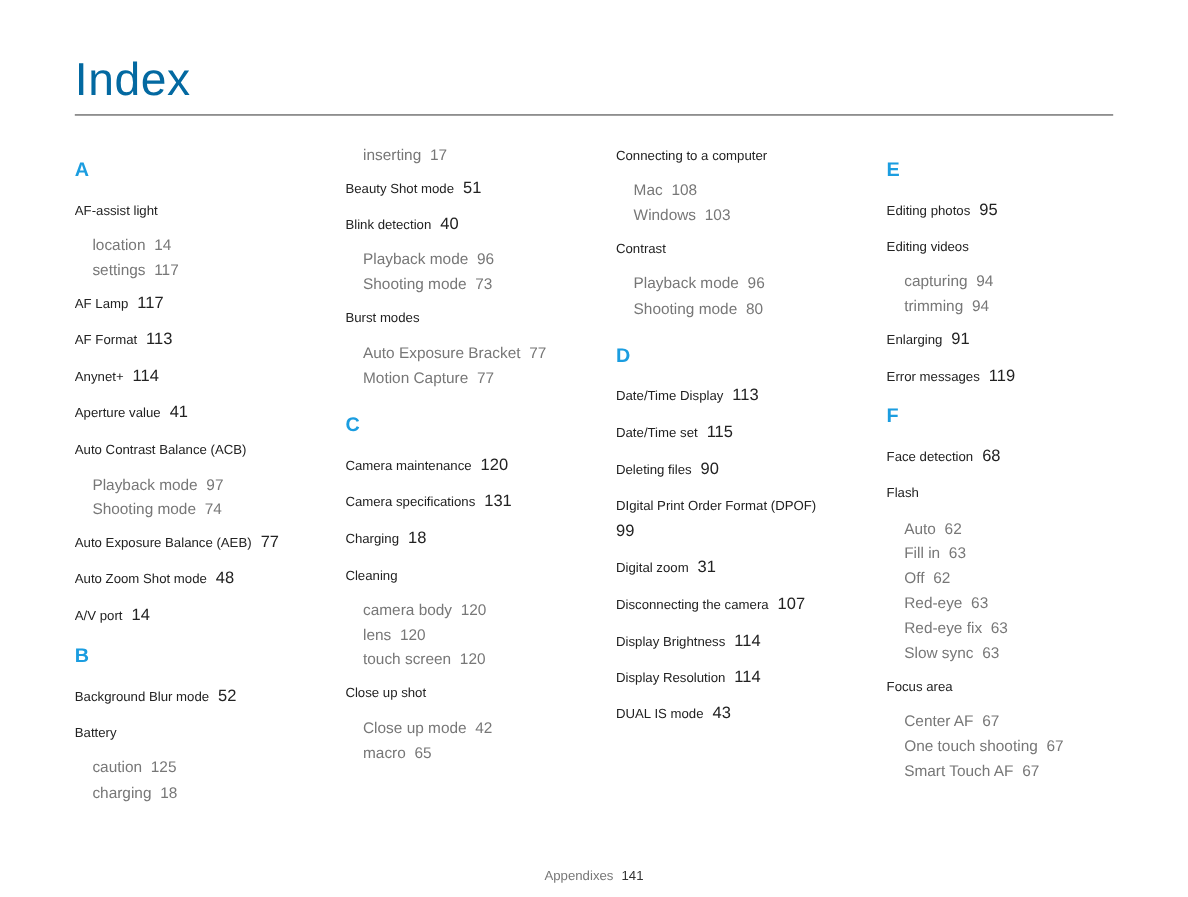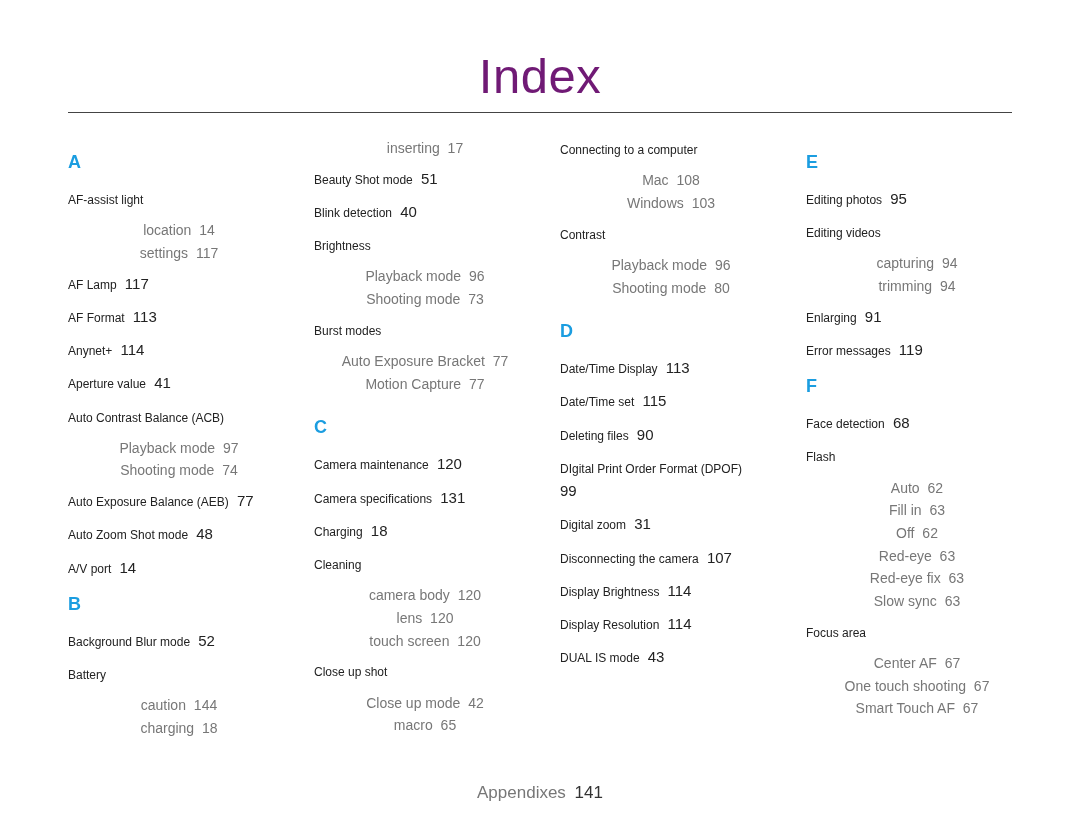--- a/index.html
+++ b/index.html
@@ -7,26 +7,25 @@
     font-family: Arial, Helvetica, sans-serif;
     color: #222;
     background: #fff;
     width: 1080px;
     height: 815px;
     box-sizing: border-box;
     padding: 48px 68px 0 68px;
     position: relative;
   }
   h1.title {
-    font-size: 49px;
+    font-size: 42px;
     font-weight: 400;
-    color: #701a75;
+    color: #0369a1;
     margin: 0 0 8px 0;
     letter-spacing: 0.5px;
-    text-align: center;
   }
   .hr {
     border: none;
     border-top: 1px solid #444;
     margin: 0 0 24px 0;
   }
   .cols {
     display: flex;
     gap: 40px;
     height: 640px;
@@ -50,34 +49,33 @@
     color: #222;
     font-size: 12px;
   }
   .subs {
     padding-left: 16px;
     color: #777;
     font-size: 14px;
   }
   .sub {
     margin: 1px 0;
-    text-align: center;
   }
   .pg {
     color: inherit;
     margin-left: 4px;
   }
   .footer {
     position: absolute;
     bottom: 12px;
     left: 0;
     right: 0;
     text-align: center;
     color: #777;
-    font-size: 17px;
+    font-size: 12px;
   }
   .footer .pnum {
     color: #333;
     margin-left: 4px;
   }
 </style>
 </head>
 <body>
 
 <h1 class="title">Index</h1>
@@ -102,33 +100,32 @@
         <div class="sub"><span>Shooting mode</span><span class="pg">  74</span></div>
       </div>
       <div style="height: 6px;"></div>
       <div class="entry"><span class="term">Auto Exposure Balance (AEB)</span><span class="pg">  77</span></div>
       <div class="entry"><span class="term">Auto Zoom Shot mode</span><span class="pg">  48</span></div>
       <div class="entry"><span class="term">A/V port</span><span class="pg">  14</span></div>
       <div class="letter">B</div>
       <div class="entry"><span class="term">Background Blur mode</span><span class="pg">  52</span></div>
       <div class="entry"><span class="term">Battery</span></div>
       <div class="subs">
-        <div class="sub"><span>caution</span><span class="pg">  144</span></div>
+        <div class="sub"><span>caution</span><span class="pg">  125</span></div>
         <div class="sub"><span>charging</span><span class="pg">  18</span></div>
       </div>
       <div style="height: 6px;"></div>
     </div>
   <div class="col">
       <div class="subs" style="margin-top: 0px;">
         <div class="sub"><span>inserting</span><span class="pg">  17</span></div>
       </div>
       <div style="height: 6px;"></div>
       <div class="entry"><span class="term">Beauty Shot mode</span><span class="pg">  51</span></div>
       <div class="entry"><span class="term">Blink detection</span><span class="pg">  40</span></div>
-      <div class="entry"><span class="term">Brightness</span></div>
       <div class="subs">
         <div class="sub"><span>Playback mode</span><span class="pg">  96</span></div>
         <div class="sub"><span>Shooting mode</span><span class="pg">  73</span></div>
       </div>
       <div style="height: 6px;"></div>
       <div class="entry"><span class="term">Burst modes</span></div>
       <div class="subs">
         <div class="sub"><span>Auto Exposure Bracket</span><span class="pg">  77</span></div>
         <div class="sub"><span>Motion Capture</span><span class="pg">  77</span></div>
       </div>

